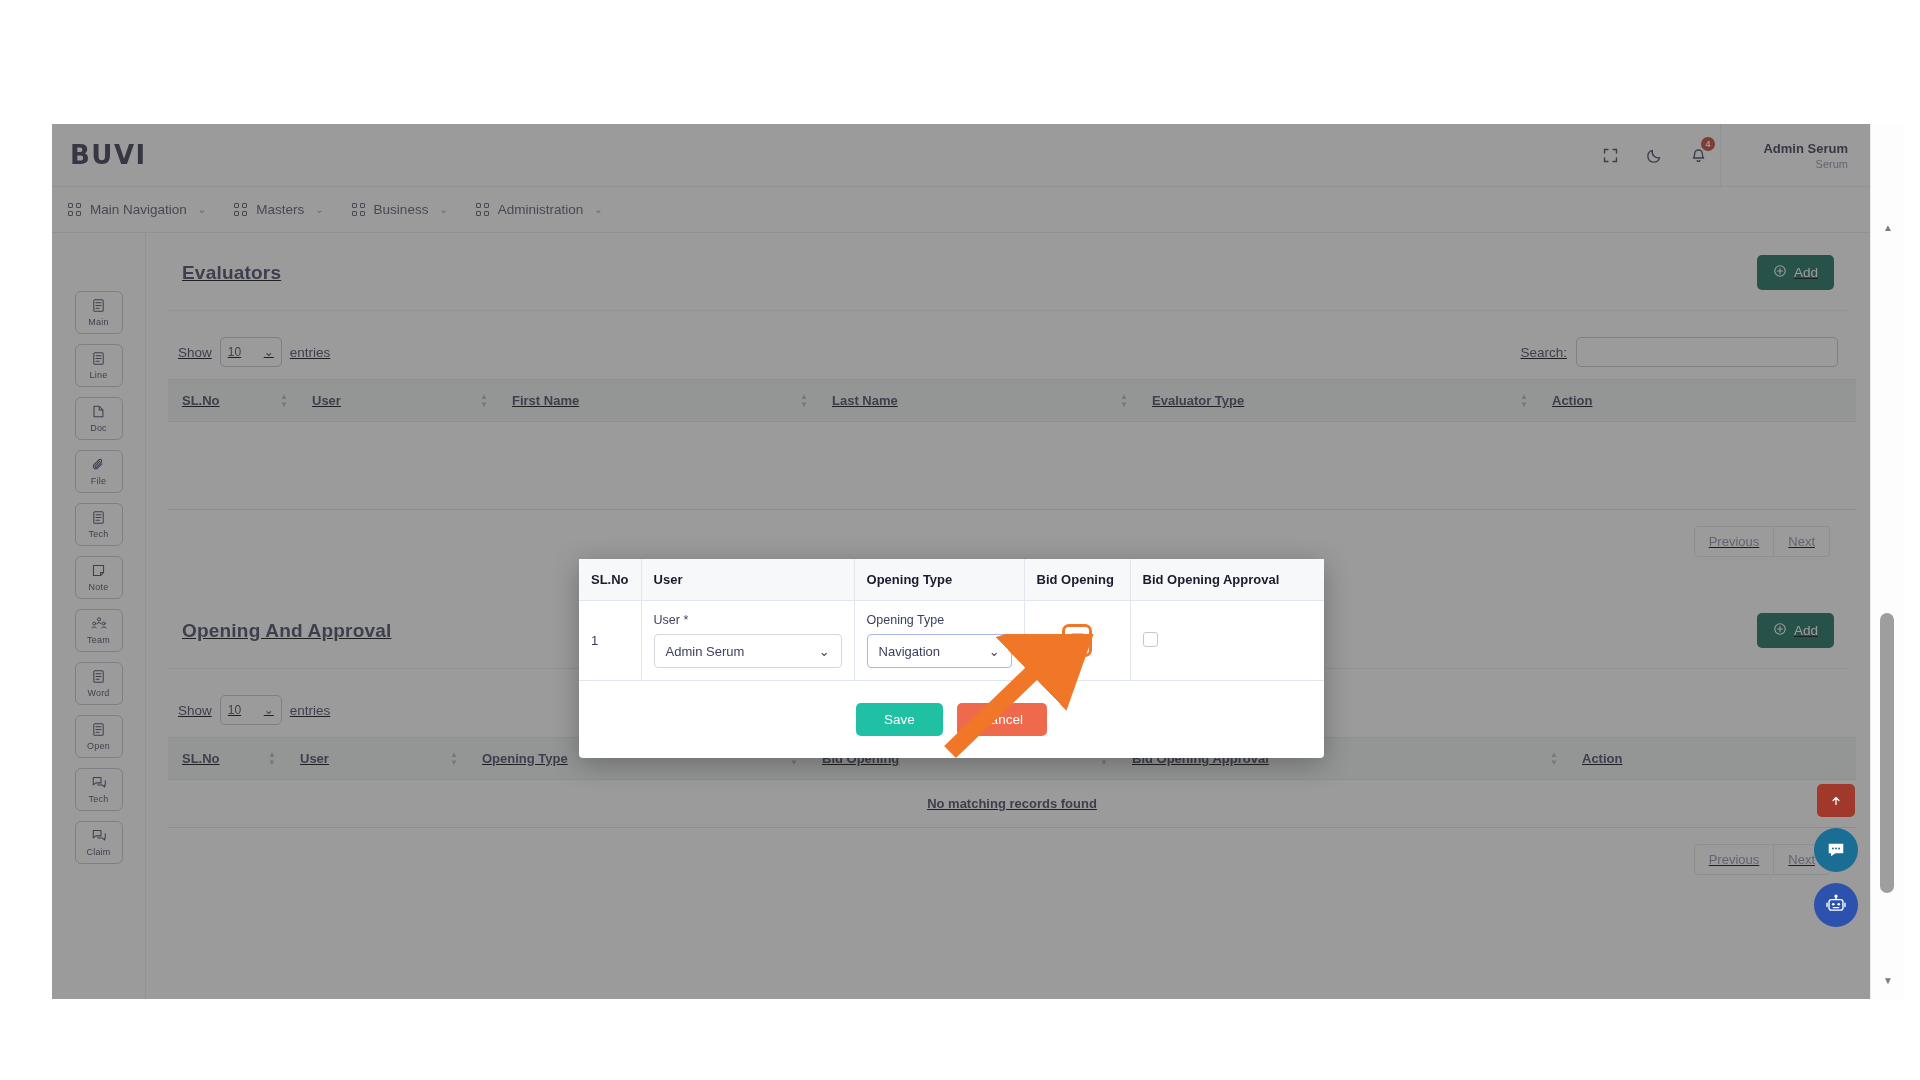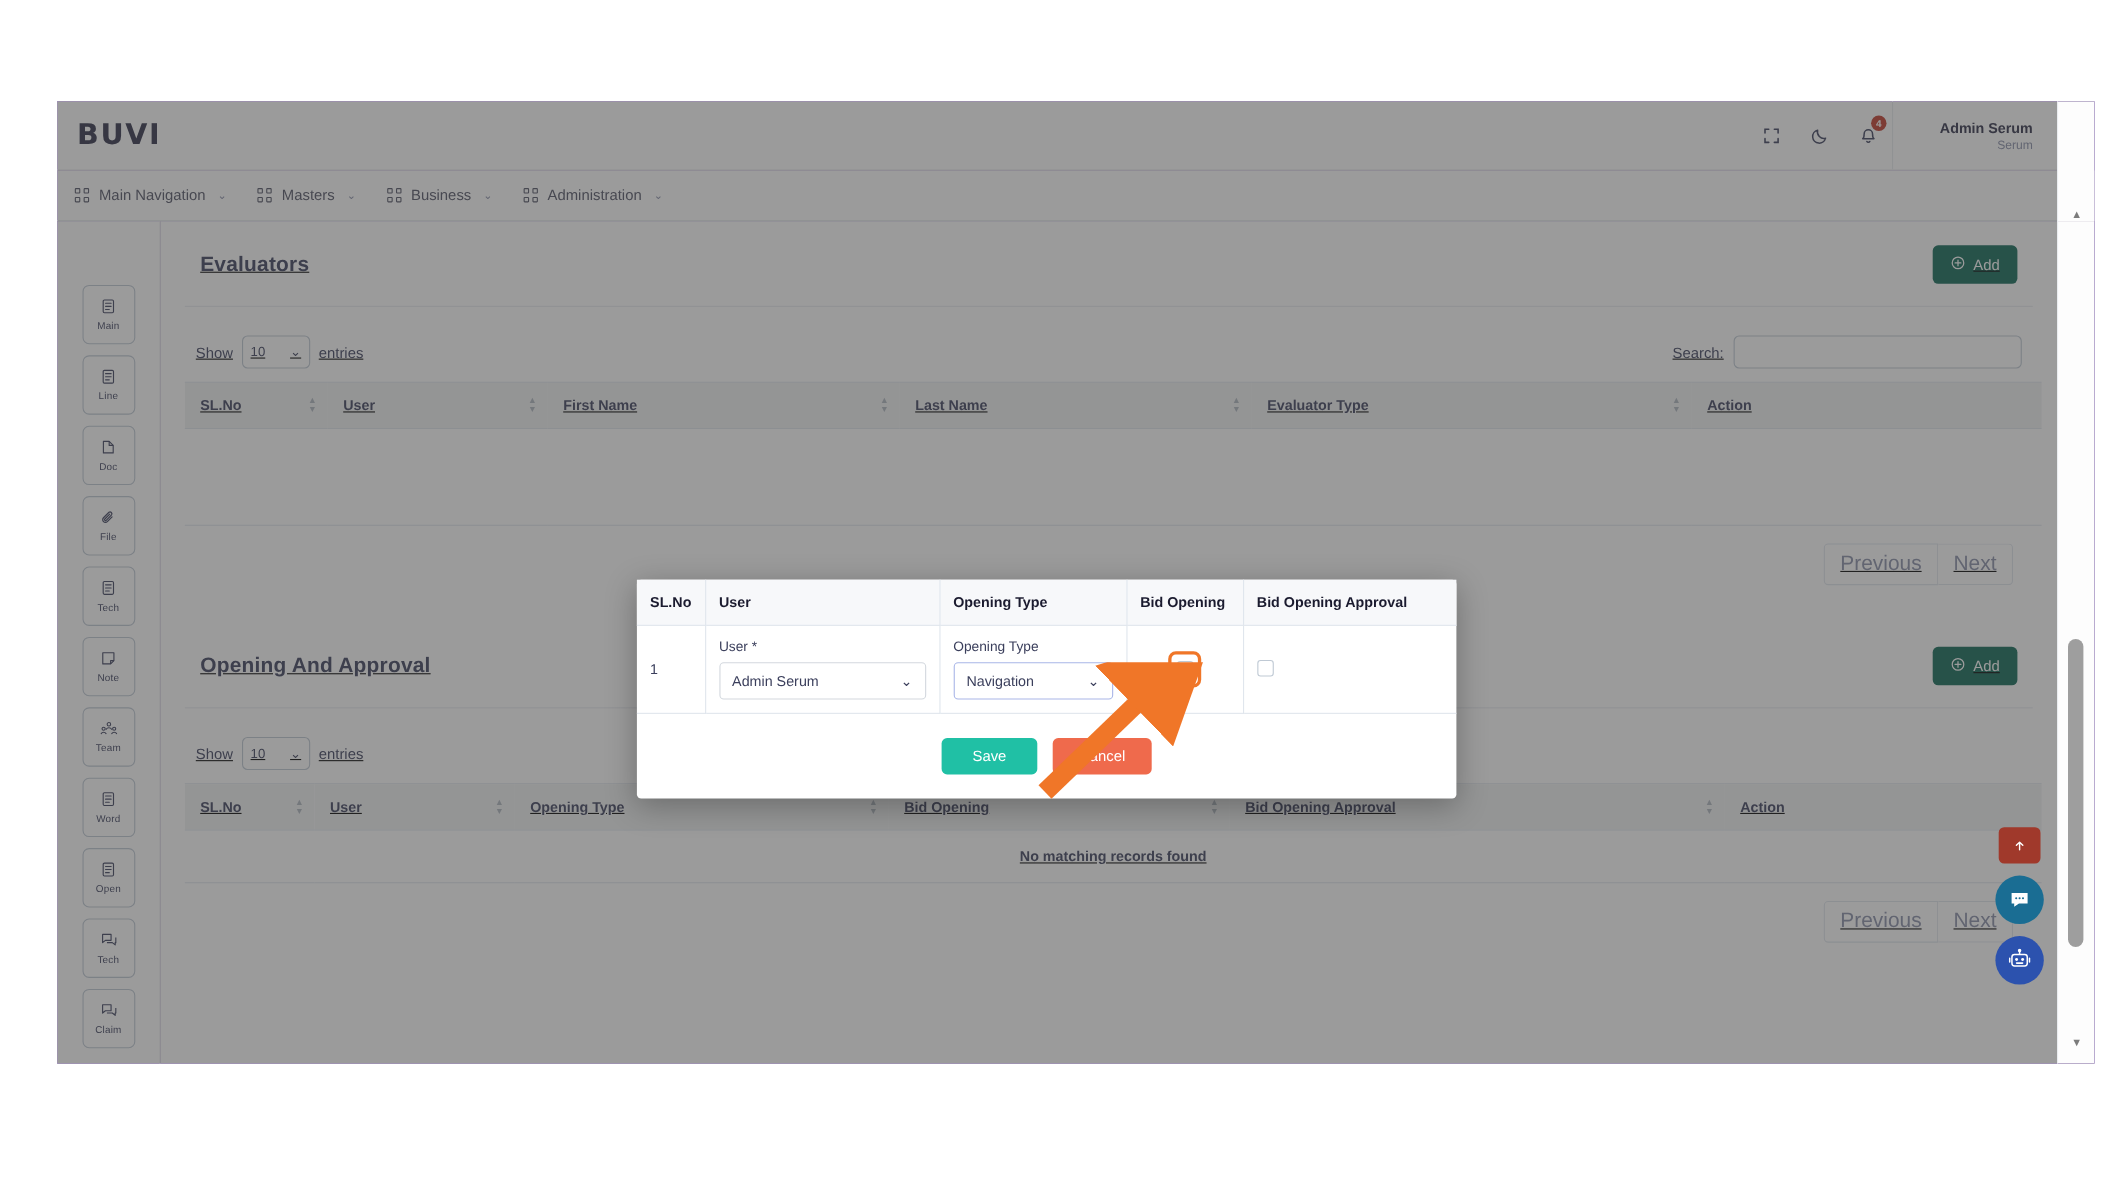--- a/index.html
+++ b/index.html
@@ -6,23 +6,23 @@
   html, body {
     width: 1920px; height: 1080px;
     background: #ffffff;
     font-family: "Liberation Sans", sans-serif;
     overflow: hidden;
   }
 
   
   #app-window {
     position: absolute;
-    left: 52px; top: 92px;
+    left: 52px; top: 124px;
     width: 1852px; height: 875px;
-    background: #4c1d95;
+    background: #5eead4;
     overflow: hidden;
   }
 
   
   #modal-overlay {
     position: absolute;
     left: 0; top: 0; right: 0; bottom: 0;
     background: rgba(64,64,64,0.52);
     z-index: 40;
   }
@@ -109,21 +109,21 @@
   #icon-rail {
     position: absolute; left: 0; top: 109px;
     width: 94px; bottom: 0;
     background: #ffffff;
     border-right: 1px solid #e9ecef;
     padding-top: 58px;
     display: flex; flex-direction: column; align-items: center; gap: 10px;
     z-index: 4;
   }
   .rail-item {
-    width: 48px; height: 54px;
+    width: 48px; height: 43px;
     border: 1px solid #bfc9d4; border-radius: 6px;
     background: #fff;
     display: flex; flex-direction: column; align-items: center; justify-content: center;
     gap: 1px; cursor: pointer;
   }
   .rail-glyph { color: #3b3f5c; line-height: 1; }
   .rail-label { font-size: 9px; color: #3b3f5c; letter-spacing: .2px; }
 
   
   #content {
@@ -187,21 +187,21 @@
   table.dt tbody td {
     border-bottom: 1px solid #e0e6ed;
     padding: 16px 14px; font-size: 13px; color: #3b3f5c; text-align: center;
   }
   .empty-row td { text-align: center; font-weight: 700; padding: 42px 0; }
   .blank-body { height: 88px; }
 
   .pager { display: flex; justify-content: flex-end; padding: 16px 18px 10px 0; margin-right: 4px; }
   .pager-btn {
     border: 1px solid #e0e6ed; background: #fff;
-    padding: 7px 14px; font-size: 19px; color: #888ea8; cursor: pointer;
+    padding: 7px 14px; font-size: 13px; color: #888ea8; cursor: pointer;
   }
   .pager-btn:first-child { border-radius: 4px 0 0 4px; }
   .pager-btn:last-child { border-radius: 0 4px 4px 0; border-left: none; }
 
   
   #modal {
     position: absolute;
     left: 527px; top: 435px;
     width: 745px;
     background: #ffffff;

